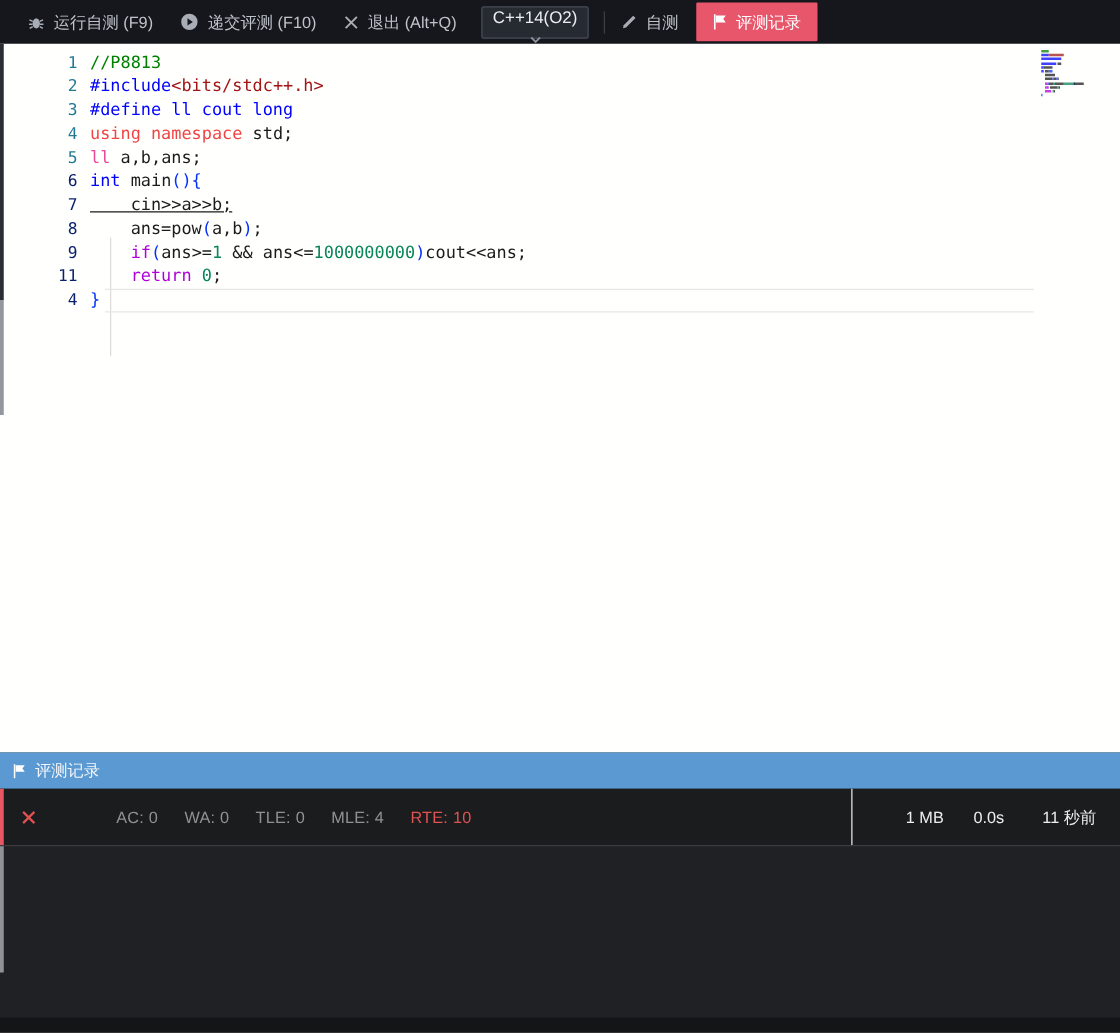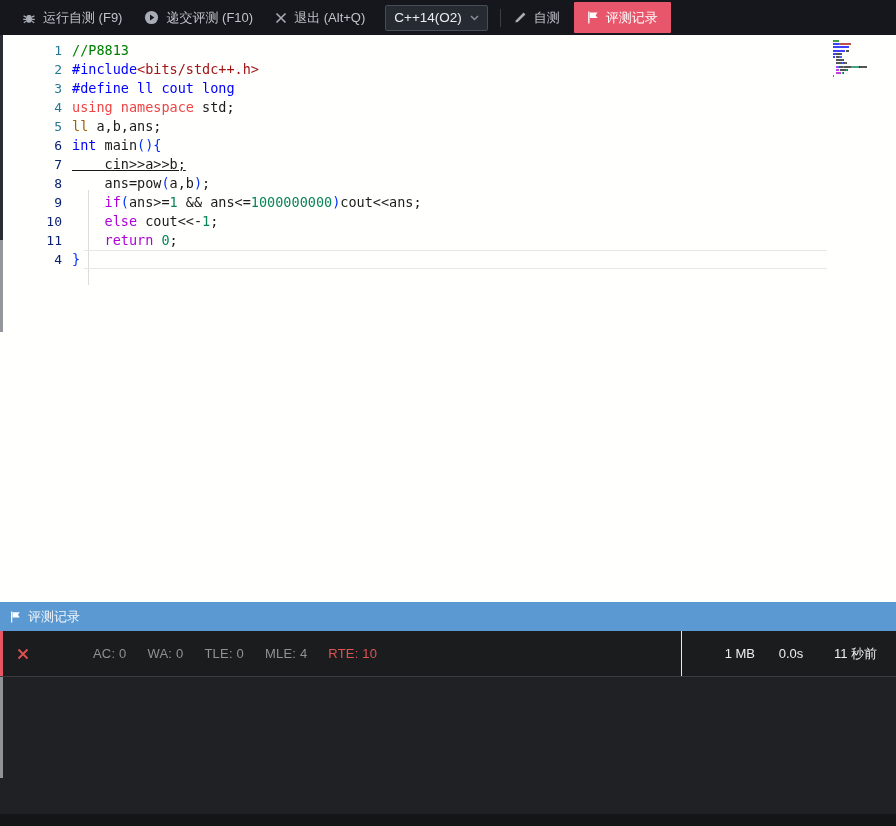--- a/index.html
+++ b/index.html
@@ -13,21 +13,21 @@
     position:absolute; left:0; top:0; width:896px; height:35px;
     background:#15171c; display:flex; align-items:center;
     color:#bfc3cb; font-size:13px; white-space:nowrap;
   }
   .tbtn { display:flex; align-items:center; gap:7px; cursor:pointer; margin-left:22px; }
   .tbtn svg { display:block; }
   .tb-icon { color:#a9adb6; display:flex; align-items:center; }
   .lang-select {
     margin-left:20px; height:26px; background:#262a31; border:1px solid #464c58;
     border-radius:2px; color:#eceef2; display:flex; align-items:center;
-    padding:0 8px; gap:8px; font-size:13.5px; cursor:pointer;
+    padding:0 8px; gap:8px; font-size:13.5px; cursor:pointer;flex-direction:column;
   }
   .tb-divider { width:1px; height:18px; background:#3a3e46; margin-left:12px; }
   .records-btn {
     margin-left:14px; height:31px; padding:0 13px; display:flex; align-items:center;
     gap:7px; color:#fff; cursor:pointer; border-radius:1px;
   }
   
   .editor {
     position:absolute; left:0; top:35px; width:896px; height:567px;
     background:#fffffe; overflow:hidden;
@@ -162,41 +162,37 @@
       <div class="line">
         <span class="ln" style="color: rgb(35, 120, 147);">3</span>
         <span class="code"><span style="color: rgb(0, 0, 255);">#define ll cout long</span></span>
       </div>
       <div class="line">
         <span class="ln" style="color: rgb(35, 120, 147);">4</span>
         <span class="code"><span style="color: #ef4444;">using namespace</span><span style="color: rgb(27, 27, 27);"> std;</span></span>
       </div>
       <div class="line">
         <span class="ln" style="color: rgb(35, 120, 147);">5</span>
-        <span class="code"><span style="color: #a16207;">ll</span><span style="color: rgb(27, 27, 27);"> a,b,ans;</span></span>
+        <span class="code"><span style="color: #ec4899;">ll</span><span style="color: rgb(27, 27, 27);"> a,b,ans;</span></span>
       </div>
       <div class="line">
         <span class="ln" style="color: rgb(11, 33, 111);">6</span>
         <span class="code"><span style="color: rgb(0, 0, 255);">int</span><span style="color: rgb(27, 27, 27);"> main</span><span style="color: rgb(4, 49, 250);">(){</span></span>
       </div>
       <div class="line">
         <span class="ln" style="color: rgb(11, 33, 111);">7</span>
         <span class="code"><span style="color: rgb(27, 27, 27); text-decoration: underline;">    cin&gt;&gt;a&gt;&gt;b;</span></span>
       </div>
       <div class="line">
         <span class="ln" style="color: rgb(11, 33, 111);">8</span>
         <span class="code"><span style="color: rgb(27, 27, 27);">    ans=pow</span><span style="color: rgb(4, 49, 250);">(</span><span style="color: rgb(27, 27, 27);">a,b</span><span style="color: rgb(4, 49, 250);">)</span><span style="color: rgb(27, 27, 27);">;</span></span>
       </div>
       <div class="line">
         <span class="ln" style="color: rgb(11, 33, 111);">9</span>
         <span class="code"><span style="color: rgb(27, 27, 27);">    </span><span style="color: rgb(175, 0, 219);">if</span><span style="color: rgb(4, 49, 250);">(</span><span style="color: rgb(27, 27, 27);">ans&gt;=</span><span style="color: rgb(9, 134, 88);">1</span><span style="color: rgb(27, 27, 27);"> &amp;&amp; ans&lt;=</span><span style="color: rgb(9, 134, 88);">1000000000</span><span style="color: rgb(4, 49, 250);">)</span><span style="color: rgb(27, 27, 27);">cout&lt;&lt;ans;</span></span>
-      </div>
-      <div class="line">
-        <span class="ln" style="color: rgb(11, 33, 111);">10</span>
-        <span class="code"><span style="color: rgb(27, 27, 27);">    </span><span style="color: rgb(175, 0, 219);">else</span><span style="color: rgb(27, 27, 27);"> cout&lt;&lt;-</span><span style="color: rgb(9, 134, 88);">1</span><span style="color: rgb(27, 27, 27);">;</span></span>
       </div>
       <div class="line">
         <span class="ln" style="color: rgb(11, 33, 111);">11</span>
         <span class="code"><span style="color: rgb(27, 27, 27);">    </span><span style="color: rgb(175, 0, 219);">return</span><span style="color: rgb(27, 27, 27);"> </span><span style="color: rgb(9, 134, 88);">0</span><span style="color: rgb(27, 27, 27);">;</span></span>
       </div>
       <div class="line">
         <i class="curline"></i>
         <span class="ln" style="color: rgb(11, 33, 111);">4</span>
         <span class="code"><span style="color: rgb(4, 49, 250);">}</span></span>
       </div>

